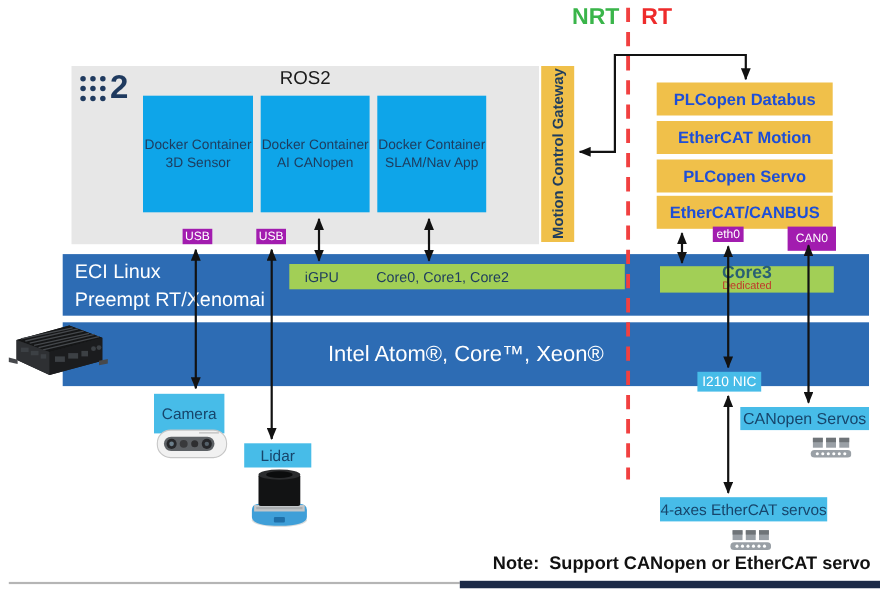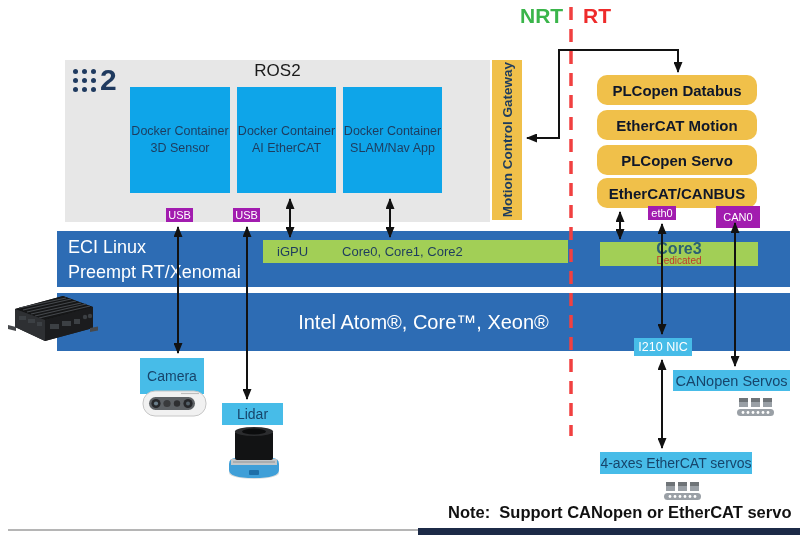--- a/index.html
+++ b/index.html
@@ -17,21 +17,21 @@
   .d2{left:237px;top:87px;width:99px;height:106px;}
   .d3{left:343px;top:87px;width:99px;height:106px;}
   .cyan{background:#47bce8;color:#17456b;display:flex;align-items:center;justify-content:center;white-space:nowrap;}
   .cyan-sm{background:#a21caf;color:#ffffff;font-size:11px;display:flex;align-items:center;justify-content:center;}
   .usb1{left:166px;top:208px;width:27px;height:14px;}
   .usb2{left:233px;top:208px;width:27px;height:14px;}
   .mcg{left:492px;top:60px;width:30px;height:160px;background:#f0c04a;display:flex;align-items:center;justify-content:center;}
   .mcg span{writing-mode:vertical-rl;transform:rotate(180deg);font-weight:700;font-size:13.5px;color:#1e3c5e;}
   .nrt{left:520px;top:4px;font-size:21px;font-weight:700;color:#3ab54a;}
   .rt{left:583px;top:4px;font-size:21px;font-weight:700;color:#ee2b2b;}
-  .plc{left:597px;width:160px;height:30px;background:#f0c04a;color:#0f172a;font-size:15px;font-weight:600;display:flex;align-items:center;justify-content:center;border-radius:10px;}
+  .plc{left:597px;width:160px;height:30px;background:#f0c04a;color:#1d4ed8;font-size:15px;font-weight:600;display:flex;align-items:center;justify-content:center;}
   .p1{top:75px;}.p2{top:110px;}.p3{top:145px;}.p4{top:178px;}
   .eth0{left:648px;top:206px;width:28px;height:14px;}
   .can0{left:716px;top:206px;width:44px;height:22px;}
   .band{left:57px;width:733px;background:#2d6cb4;}
   .band1{top:231px;height:56px;}
   .band2{top:293px;height:58px;display:flex;align-items:center;justify-content:center;}
   .band1-text{left:68px;top:235px;color:#fff;font-size:18px;line-height:25px;}
   .band2-text{color:#fff;font-size:20px;}
   .green1{left:263px;top:240px;width:305px;height:23px;background:#a2cf56;display:flex;align-items:center;font-size:13px;color:#1e3c5e;}
   .green1 .igpu{margin-left:14px;}
@@ -70,21 +70,21 @@
       </span>
     <span class="logo-two">2</span>
   </div>
 
   <div class="abs docker d1">
     <div>Docker Container</div>
     <div>3D Sensor</div>
   </div>
   <div class="abs docker d2">
     <div>Docker Container</div>
-    <div>AI EtherCAT</div>
+    <div>AI CANopen</div>
   </div>
   <div class="abs docker d3">
     <div>Docker Container</div>
     <div>SLAM/Nav App</div>
   </div>
 
   <div class="abs cyan-sm usb1">USB</div>
   <div class="abs cyan-sm usb2">USB</div>
 
   <div class="abs mcg">

